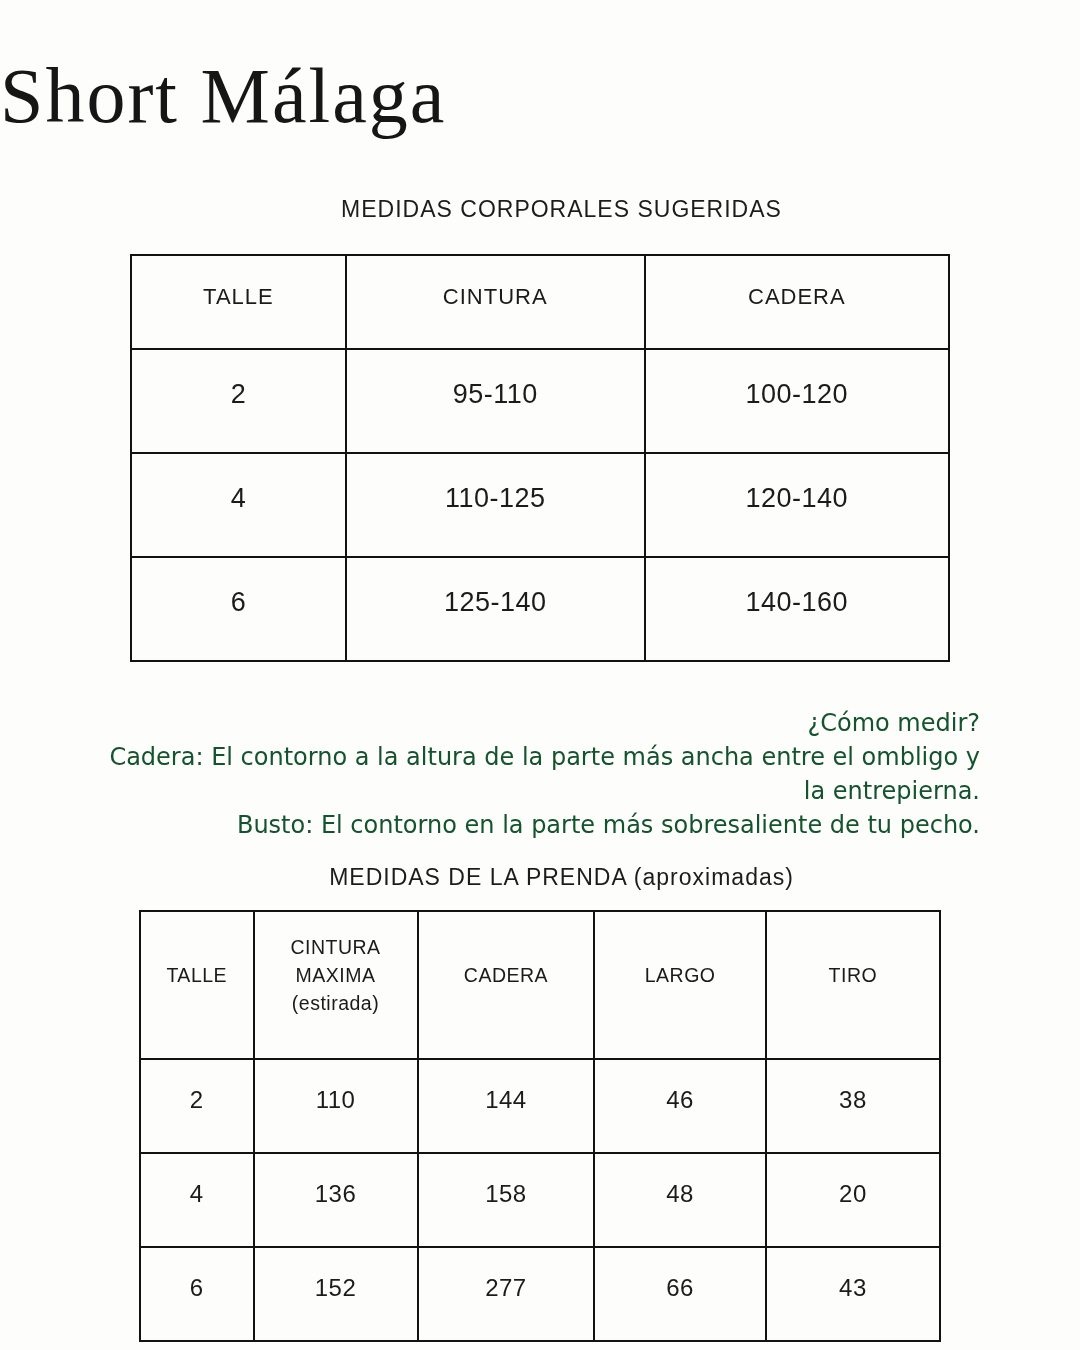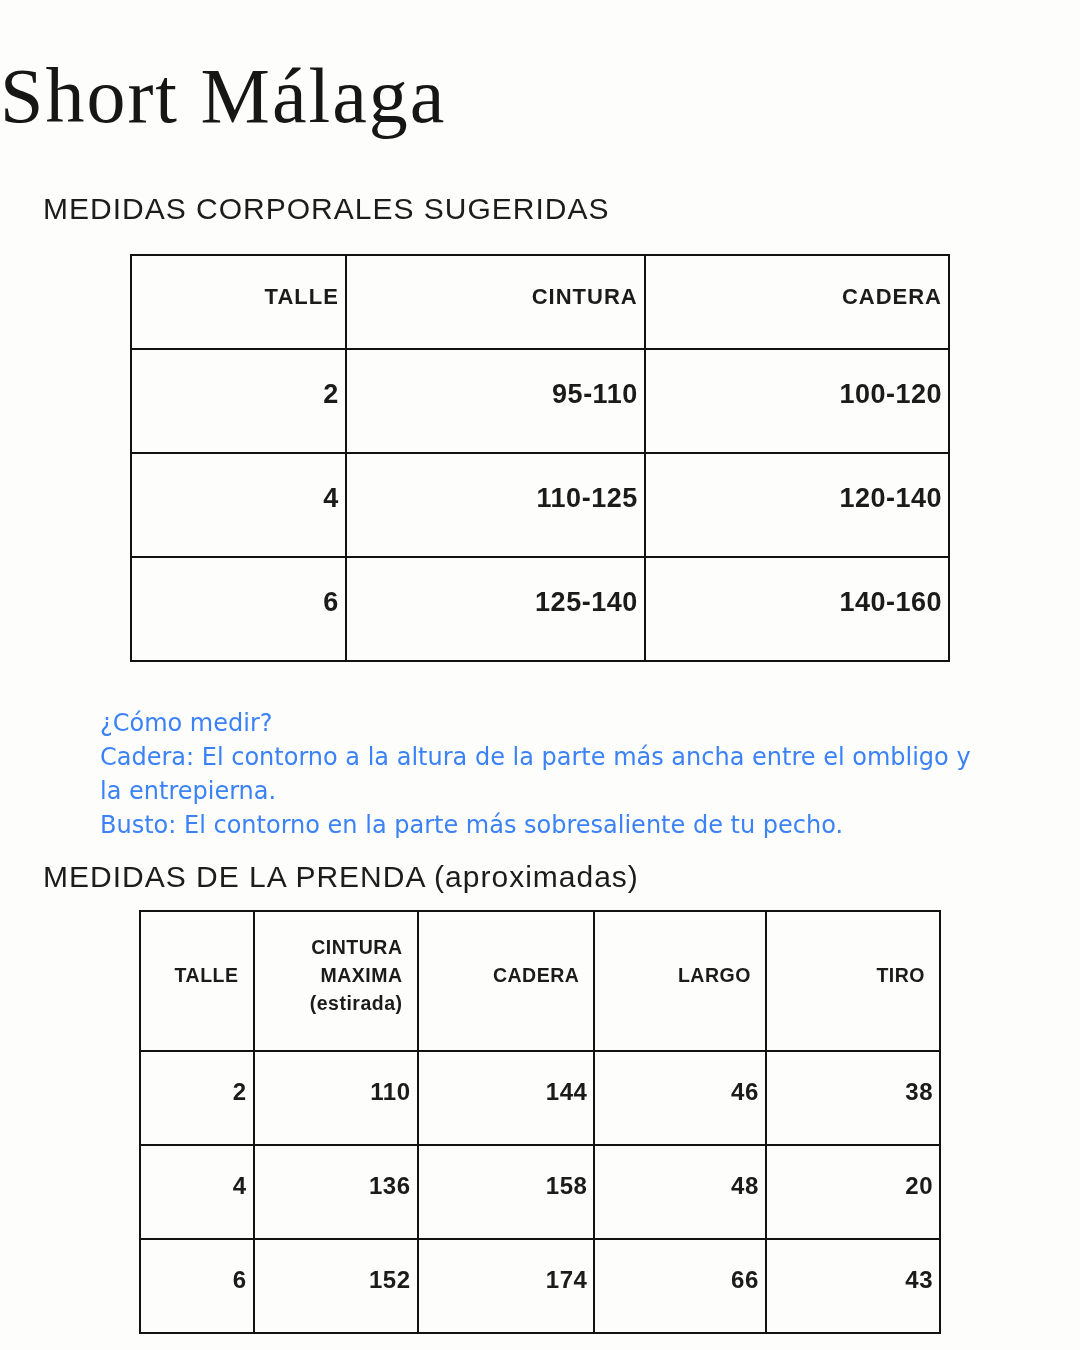--- a/index.html
+++ b/index.html
@@ -24,21 +24,22 @@
     margin: 0;
     text-align: left;
     font-family: "Liberation Serif", serif;
     font-weight: normal;
     font-size: 78px;
     line-height: 100px;
     letter-spacing: 2px;
     color: #161616;
   }
   .section-heading {
-    font-size: 30px;
+    text-align: center;
+    font-size: 23px;
     letter-spacing: 1px;
     line-height: 30px;
     color: #1c1c1c;
     padding-left: 43px;
   }
   .heading-body {
     margin-top: 48px;
   }
   .heading-garment {
     margin-top: 20px;
@@ -51,23 +52,23 @@
   .table-body {
     width: 820px;
     margin: 30px auto 0 auto;
   }
   .table-garment {
     width: 802px;
     margin: 18px auto 0 auto;
   }
   th, td {
     border: 2px solid #121212;
-    text-align: right;
+    text-align: center;
     vertical-align: middle;
-    font-weight: bold;
+    font-weight: normal;
     color: #1b1b1b;
     overflow: hidden;
     margin-left: 40px;
   }
   .table-body th {
     height: 82px;
     font-size: 22px;
     letter-spacing: 1px;
     padding: 0 6px 10px 6px;
   }
@@ -75,44 +76,44 @@
     height: 88px;
     font-size: 27px;
     letter-spacing: 0.5px;
     padding: 0 6px 14px 6px;
   }
   .table-garment th {
     height: 126px;
     font-size: 19.5px;
     line-height: 28px;
     letter-spacing: 0.5px;
-    padding: 0 14px 12px 14px;
+    padding: 0 14px 20px 14px;
   }
   .table-garment td {
     height: 80px;
     font-size: 24px;
     letter-spacing: 0.5px;
     padding: 0 6px 12px 6px;
   }
   .col-b1 { width: 25.9%; }
   .col-b2 { width: 36.7%; }
   .col-b3 { width: 37.4%; }
   .col-g1 { width: 13.1%; }
   .col-g2 { width: 20.6%; }
   .col-g3 { width: 22.5%; }
   .col-g4 { width: 21.7%; }
   .col-g5 { width: 22.1%; }
   .howto {
     margin: 44px auto 0 auto;
     width: 880px;
-    text-align: left;
+    text-align: right;
     font-family: "DejaVu Sans", sans-serif;
     font-size: 24px;
     line-height: 34px;
-    color: #3b82f6;
+    color: #14532d;
   }
   .howto p {
     margin: 0;
   }
 </style>
 </head>
 <body>
 
 <div class="page">
 
@@ -176,20 +177,20 @@
       <tr>
         <td>4</td>
         <td>136</td>
         <td>158</td>
         <td>48</td>
         <td>20</td>
       </tr>
       <tr>
         <td>6</td>
         <td>152</td>
-        <td>174</td>
+        <td>277</td>
         <td>66</td>
         <td>43</td>
       </tr>
     </tbody>
   </table>
 
 </div>
 
 </body></html>

